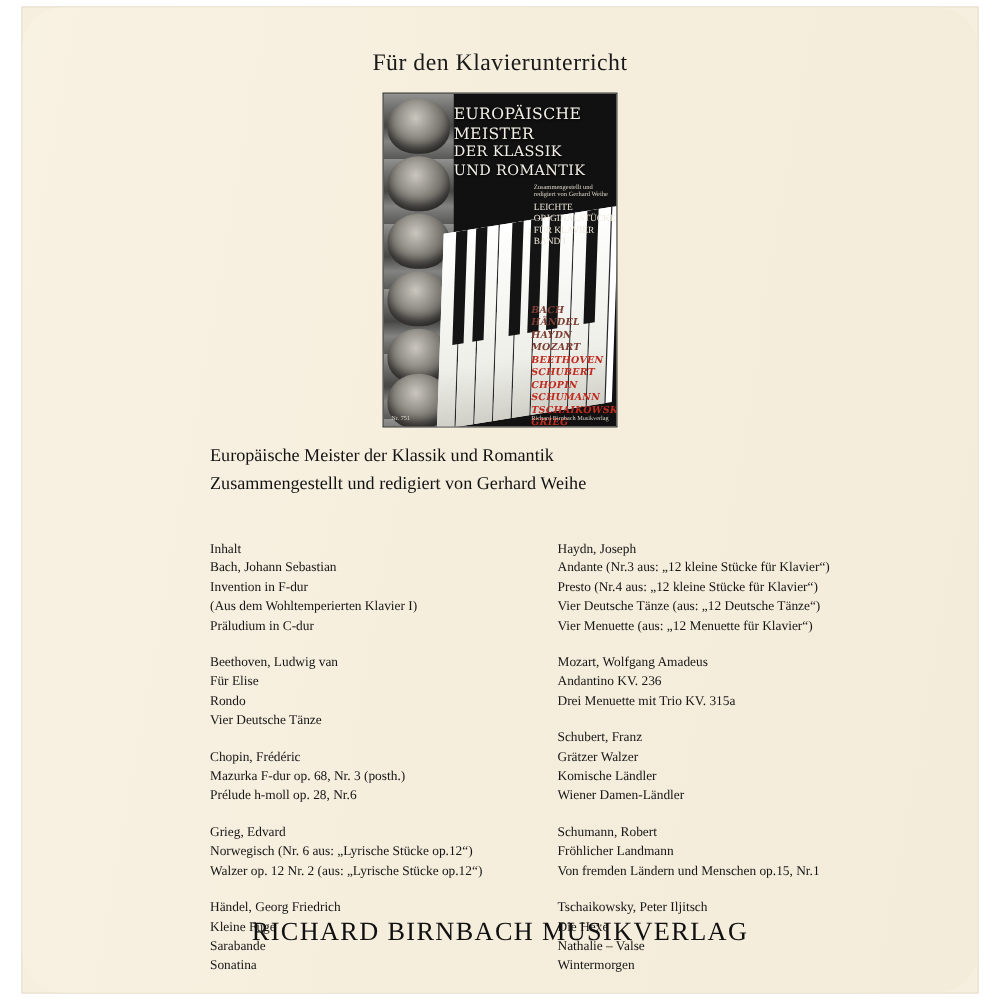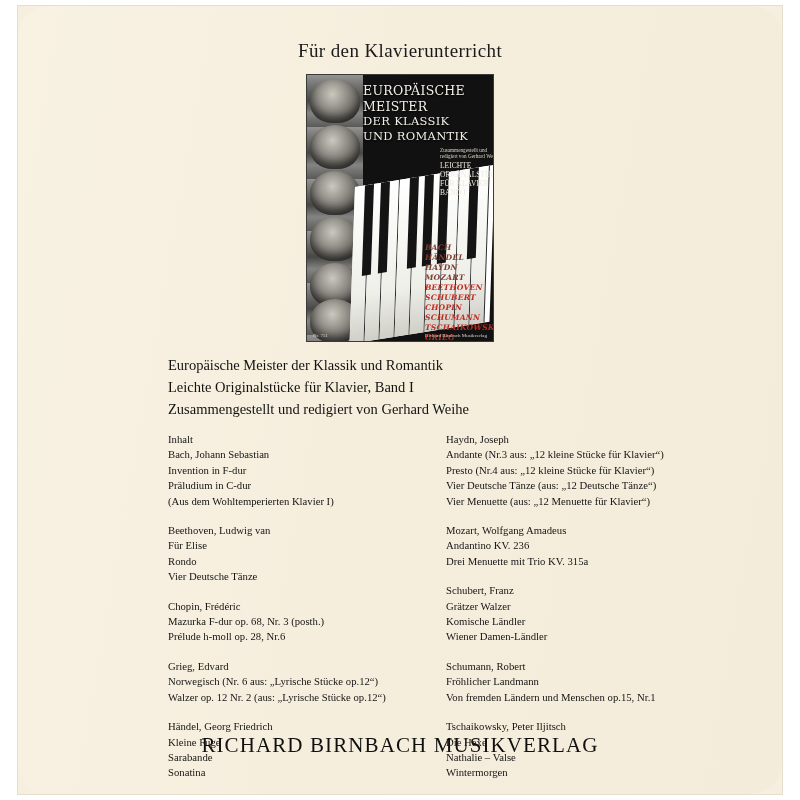--- a/index.html
+++ b/index.html
@@ -117,21 +117,20 @@
   }
   .cover-title .l1 { font-size: 12.5px; }
   .cover-sub {
     position: absolute;
     left: 120px;
     top: 72px;
     width: 62px;
     color: #efe9dc;
     font-size: 7.5px;
     line-height: 1.2;
-    margin-left: 13px;
   }
   .cover-sub .tiny {
     font-size: 5.2px;
     display: block;
     margin-bottom: 2px;
     color: #ddd6c7;
   }
   .cover-names {
     position: absolute;
     left: 118px;
@@ -266,34 +265,33 @@
 
         <div class="cover-footer">
           <span>Nr. 751</span>
           <span>Richard Birnbach Musikverlag</span>
         </div>
       </div>
     </div>
 
     <div class="titles">
       <div>Europäische Meister der Klassik und Romantik</div>
-      <div>Leichte Originalstücke für Klavier, Band I</div>
       <div>Zusammengestellt und redigiert von Gerhard Weihe</div>
     </div>
 
     <div class="contents">
       <div class="cols">
         <div class="col">
 
           <div class="group">
             <div class="inhalt-label">Inhalt</div>
             <div class="composer">Bach, Johann Sebastian</div>
             <div class="work">Invention in F-dur</div>
+            <div class="work">(Aus dem Wohltemperierten Klavier I)</div>
             <div class="work">Präludium in C-dur</div>
-            <div class="work">(Aus dem Wohltemperierten Klavier I)</div>
           </div>
 
           <div class="group">
             <div class="composer">Beethoven, Ludwig van</div>
             <div class="work">Für Elise</div>
             <div class="work">Rondo</div>
             <div class="work">Vier Deutsche Tänze</div>
           </div>
 
           <div class="group">

